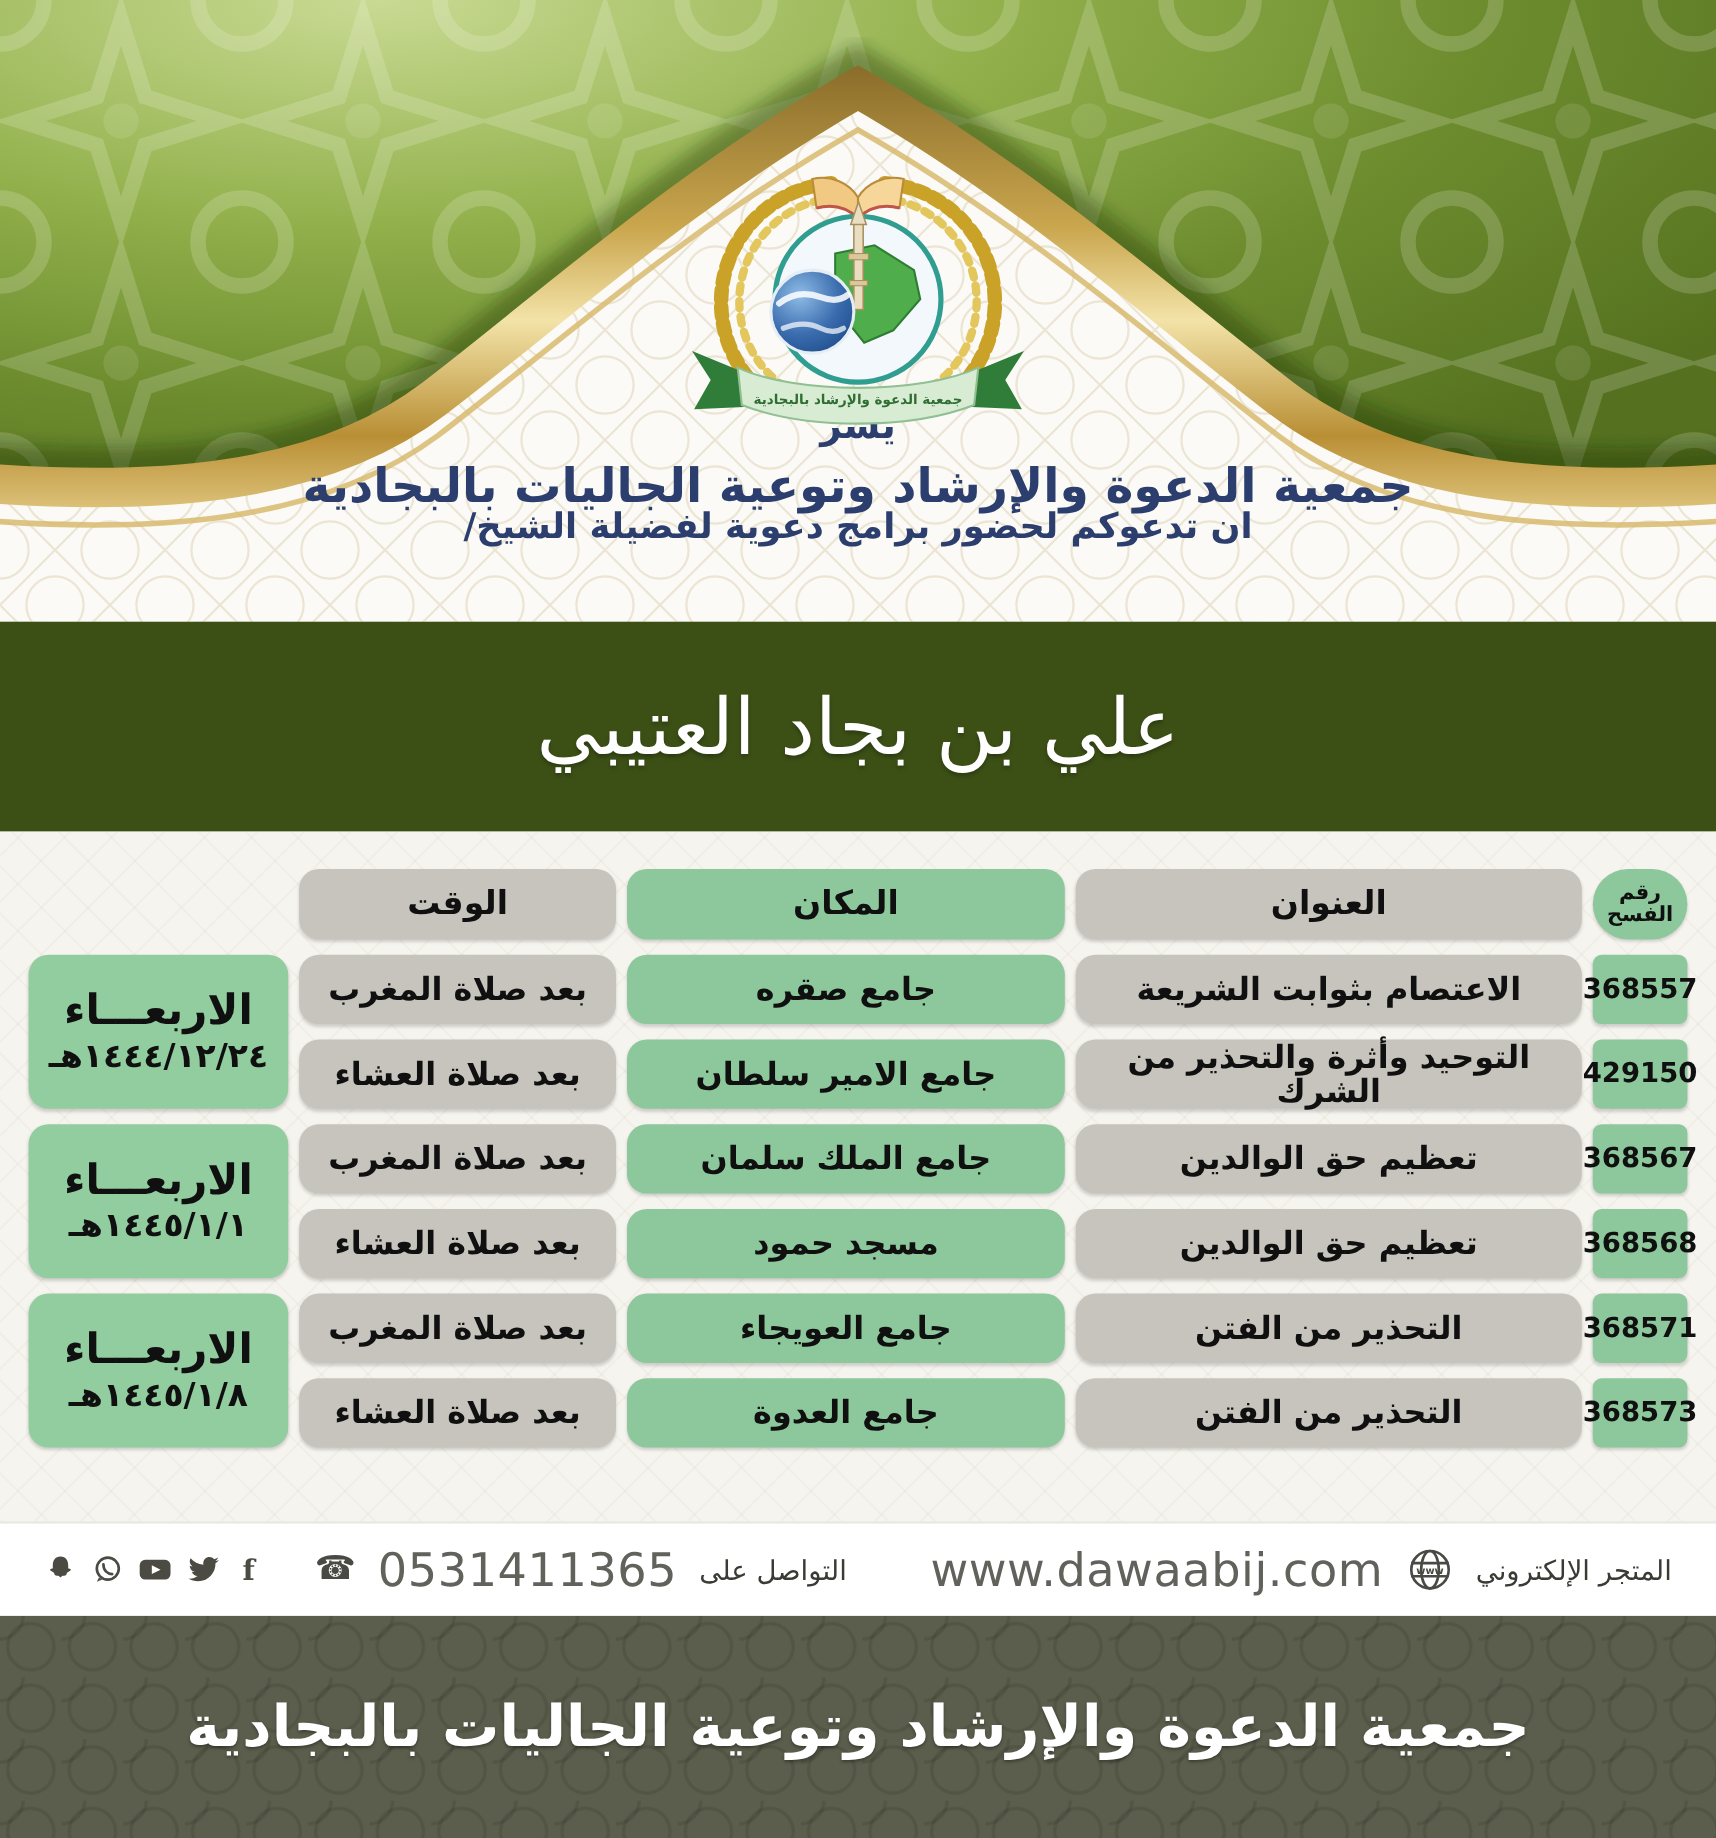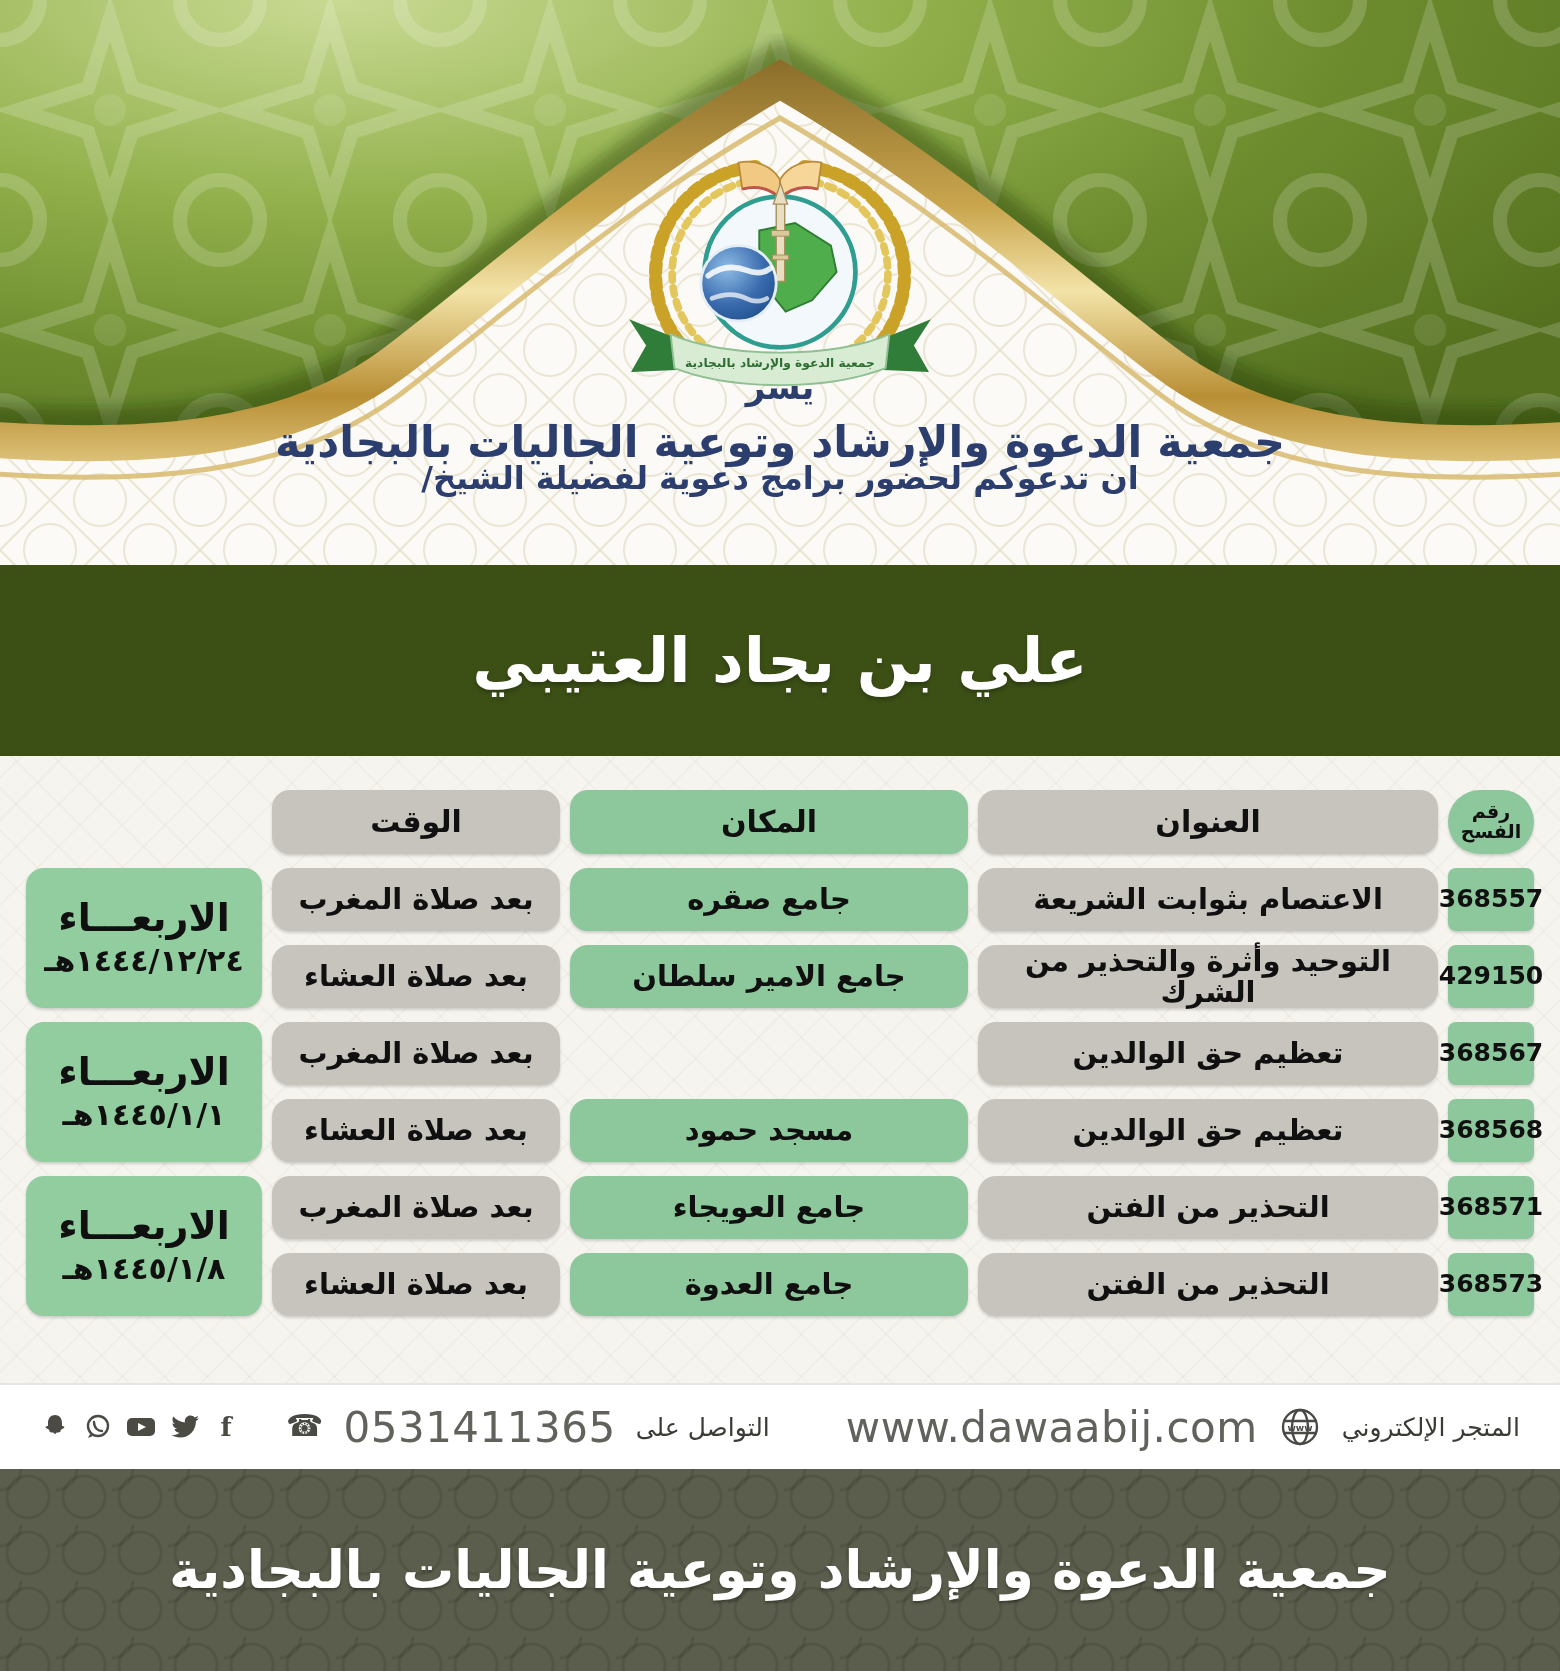--- a/index.html
+++ b/index.html
@@ -12,21 +12,21 @@
   .hero-svg{position:absolute;left:0;top:0;width:1560px;height:565px;display:block;}
   .logo{position:absolute;left:610px;top:140px;width:340px;height:264px;}
   .hero-line{position:absolute;left:0;width:100%;text-align:center;color:#2b3e6e;font-weight:700;line-height:1.15;}
   .line-yusr{top:368px;font-size:34px;}
   .line-org{top:418px;font-size:43px;}
   .line-invite{top:460px;font-size:32px;}
   
   .name-banner{
     width:1560px;height:191px;background:#3c5016;display:flex;align-items:center;justify-content:center;
   }
-  .name-banner .name{color:#fff;font-size:62px;font-weight:700;line-height:1;text-shadow:0 3px 4px rgba(0,0,0,.25);}
+  .name-banner .name{color:#fff;font-size:71px;font-weight:400;line-height:1;text-shadow:0 3px 4px rgba(0,0,0,.25);}
   
   .schedule{
     width:1560px;height:627px;box-sizing:border-box;padding-top:34px;
     background-color:#f6f4ef;
     background-image:
       repeating-linear-gradient(45deg, rgba(160,150,120,.06) 0 2px, transparent 2px 30px),
       repeating-linear-gradient(-45deg, rgba(160,150,120,.06) 0 2px, transparent 2px 30px);
   }
   .grid{
     direction:rtl;display:grid;margin:0 26px;
@@ -192,20 +192,21 @@
     <div class="cell green" style="grid-area:3/3">جامع الامير سلطان</div>
     <div class="cell gray" style="grid-area:3/4">بعد صلاة العشاء</div>
 
     <div class="cell day" style="grid-area:2/5/4/6">
       <span class="day-name">الاربعـــاء</span>
       <span class="day-date">١٤٤٤/١٢/٢٤هـ</span>
     </div>
 
     <div class="cell green num" style="grid-area:4/1">368567</div>
     <div class="cell gray" style="grid-area:4/2">تعظيم حق الوالدين</div>
+    <div class="cell green" style="grid-area:4/3">جامع الملك سلمان</div>
     <div class="cell gray" style="grid-area:4/4">بعد صلاة المغرب</div>
 
     <div class="cell green num" style="grid-area:5/1">368568</div>
     <div class="cell gray" style="grid-area:5/2">تعظيم حق الوالدين</div>
     <div class="cell green" style="grid-area:5/3">مسجد حمود</div>
     <div class="cell gray" style="grid-area:5/4">بعد صلاة العشاء</div>
 
     <div class="cell day" style="grid-area:4/5/6/6">
       <span class="day-name">الاربعـــاء</span>
       <span class="day-date">١٤٤٥/١/١هـ</span>

